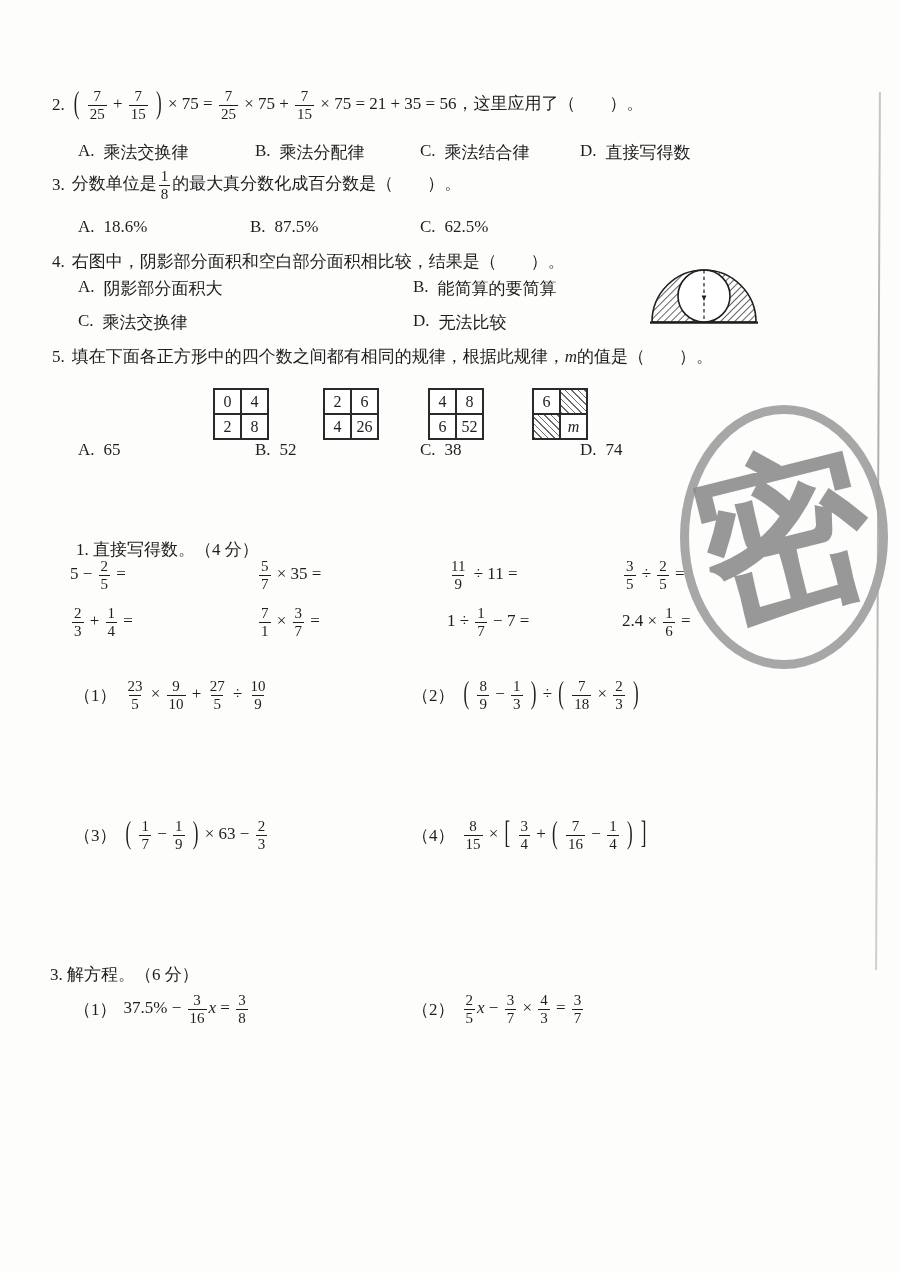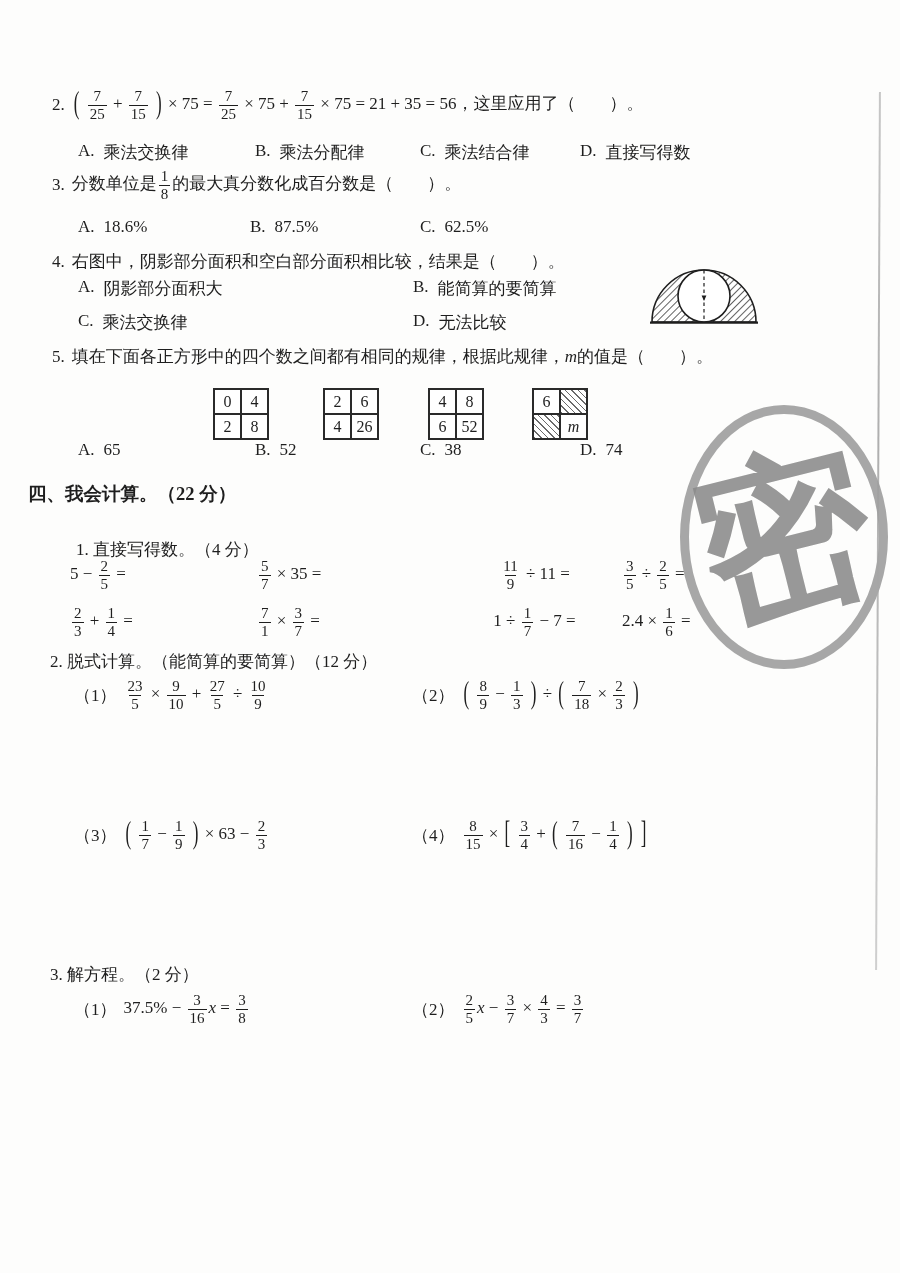--- a/index.html
+++ b/index.html
@@ -38,21 +38,21 @@
   .sqcell{border:0.8px solid #2a2a2a;display:flex;align-items:center;justify-content:center;
       font-size:16px;}
   .hatch{background:repeating-linear-gradient(45deg,#6a6a6a 0,#6a6a6a 1.3px,transparent 1.3px,transparent 4.6px);}
   
   .sectitle{font-weight:bold;font-size:18.5px;}
   
   .calcrow{display:flex;align-items:center;height:47px;}
   .calcitem{flex:0 0 auto;}
   .calcrow .calcitem:nth-child(1){width:187px;}
   .calcrow .calcitem:nth-child(2){width:190px;}
-  .calcrow .calcitem:nth-child(3){width:175px;text-align:center;}
+  .calcrow .calcitem:nth-child(3){width:175px;}
   
   .prow{display:flex;align-items:flex-start;}
   .prow .pitem:nth-child(1){width:338px;}
   .pitem{display:flex;align-items:center;gap:7px;flex:0 0 auto;}
   
   .stamp{position:absolute;left:680px;top:405px;width:208px;height:264px;box-sizing:border-box;
       border:9px solid rgba(148,148,148,0.82);border-radius:50%;
       display:flex;align-items:center;justify-content:center;z-index:0;}
   .stamp span{font-size:172px;line-height:1;font-weight:bold;color:rgba(138,138,138,0.88);
       transform:rotate(-14deg);}
@@ -209,21 +209,20 @@
     <span class="opt">
       <span>C.</span>
       <span>38</span>
     </span>
     <span class="opt">
       <span>D.</span>
       <span>74</span>
     </span>
   </div>
 
-  <div class="blk sectitle" style="left:28px;top:481px;">四、我会计算。（22 分）</div>
 
   <div class="blk" style="left:76px;top:538px;">1. 直接写得数。（4 分）</div>
   <div class="blk" style="left:70px;top:552px;">
     <div class="calcrow">
       <span class="calcitem">5 − <span class="frac">
             <span class="fnum">2</span>
             <span class="fden">5</span>
           </span> =</span>
       <span class="calcitem"><span class="frac">
             <span class="fnum">5</span>
@@ -260,21 +259,20 @@
             <span class="fnum">1</span>
             <span class="fden">7</span>
           </span> − 7 =</span>
       <span class="calcitem">2.4 × <span class="frac">
             <span class="fnum">1</span>
             <span class="fden">6</span>
           </span> =</span>
     </div>
   </div>
 
-  <div class="blk" style="left:50px;top:650px;">2. 脱式计算。（能简算的要简算）（12 分）</div>
   <div class="blk prow" style="left:74px;top:678px;">
     <span class="pitem">
       <span>（1）</span>
       <span><span class="frac">
             <span class="fnum">23</span>
             <span class="fden">5</span>
           </span> × <span class="frac">
             <span class="fnum">9</span>
             <span class="fden">10</span>
           </span> + <span class="frac">
@@ -327,21 +325,21 @@
           </span> + <span class="bigp">(</span> <span class="frac">
             <span class="fnum">7</span>
             <span class="fden">16</span>
           </span> − <span class="frac">
             <span class="fnum">1</span>
             <span class="fden">4</span>
           </span> <span class="bigp">)</span> <span class="bigp">]</span></span>
     </span>
   </div>
 
-  <div class="blk" style="left:50px;top:963px;">3. 解方程。（2 分）</div>
+  <div class="blk" style="left:50px;top:963px;">3. 解方程。（6 分）</div>
   <div class="blk prow" style="left:74px;top:992px;">
     <span class="pitem">
       <span>（1）</span>
       <span>37.5% − <span class="frac">
             <span class="fnum">3</span>
             <span class="fden">16</span>
           </span><i>x</i> = <span class="frac">
             <span class="fnum">3</span>
             <span class="fden">8</span>
           </span></span>

